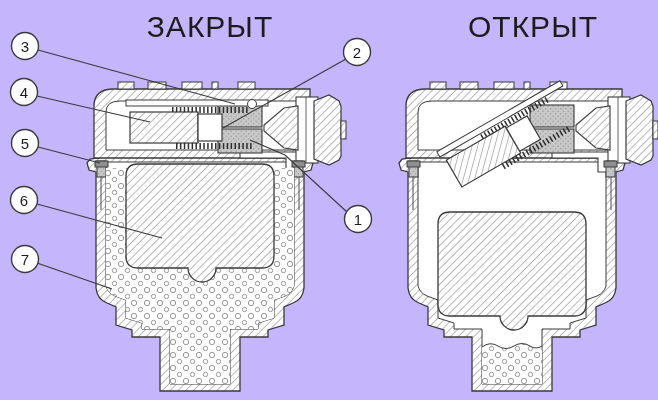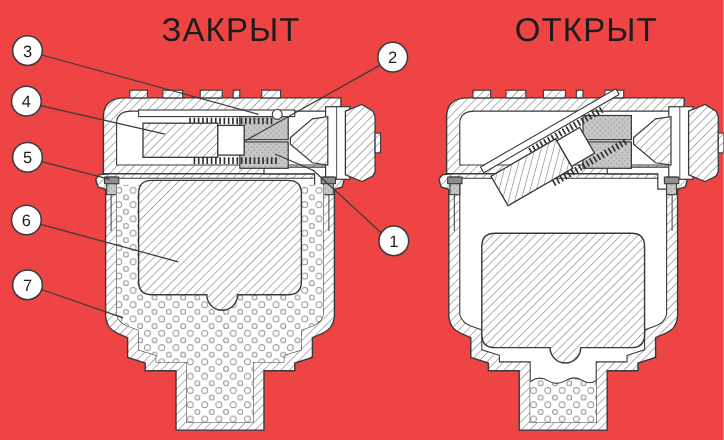--- a/index.html
+++ b/index.html
@@ -1,17 +1,17 @@
 <!DOCTYPE html>
 <html><head>
 <meta charset="utf-8">
 <style>
   html,body{margin:0;padding:0;background:#ffffff;}
   .figure-wrap{
-    width:658px;height:400px;background:#ef4444;position:relative;overflow:hidden;
+    width:658px;height:400px;background:#c4b5fd;position:relative;overflow:hidden;
     font-family:"Liberation Sans", sans-serif;
   }
   svg{display:block;}
   .title-text{
     font-family:"Liberation Sans", sans-serif;
     font-size:30px;font-weight:400;letter-spacing:1px;fill:#1c1c1c;
   }
   .callout-num{
     font-family:"Liberation Sans", sans-serif;
     font-size:15px;fill:#1c1c1c;

